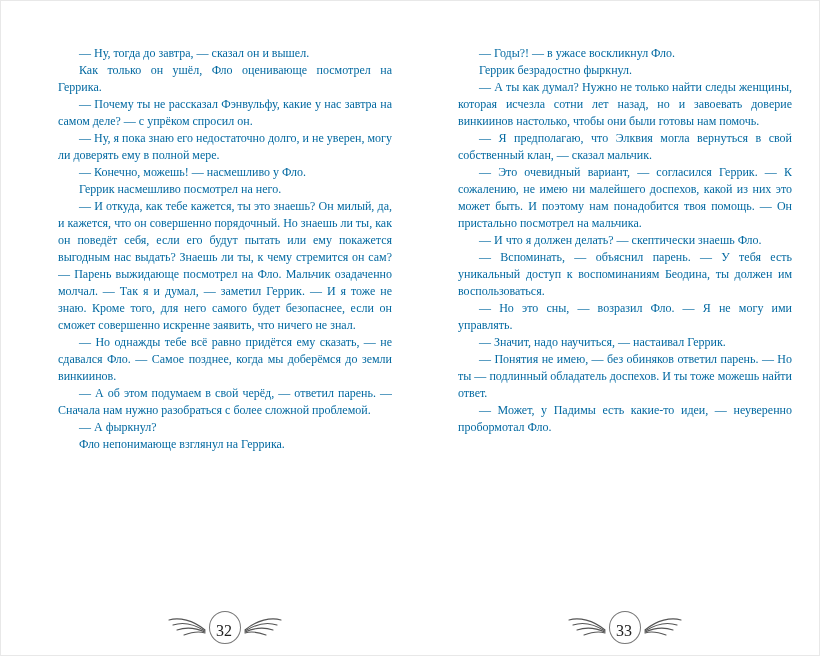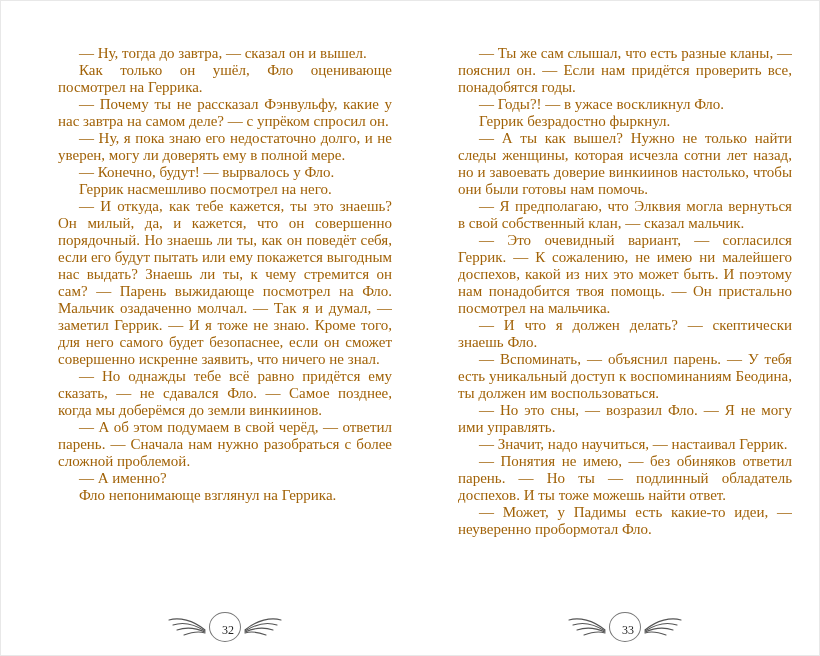--- a/index.html
+++ b/index.html
@@ -28,22 +28,22 @@
   }
   .page {
     width: 334px;
     height: 600px;
     display: flex;
     flex-direction: column;
   }
   .page-text {
     flex: 1 1 auto;
     overflow: hidden;
-    color: #a16207;
-    font-size: 15px;
+    color: #0369a1;
+    font-size: 12px;
     line-height: 17px;
     text-align: justify;
     hyphens: auto;
     -webkit-hyphens: auto;
   }
   .page-text p.para {
     margin: 0;
     text-indent: 21px;
   }
   .folio {
@@ -62,22 +62,22 @@
     stroke: #555555;
     stroke-width: 1.1;
     stroke-linecap: round;
   }
   .wing-right {
     transform: scaleX(-1);
   }
   .pagenum {
     display: inline-block;
     min-width: 18px;
-    text-align: right;
-    font-size: 12px;
+    text-align: left;
+    font-size: 16px;
     color: #222222;
     border: 1px solid #777777;
     border-radius: 50%;
     padding: 10px 6px 3px 6px;
     background: #ffffff;
     position: relative;
     z-index: 1;
   }
 </style>
 </head>
@@ -85,26 +85,26 @@
 
 <div class="canvas">
   <div class="spread">
 
     <div class="page">
       <div class="page-text">
           <p class="para">— Ну, тогда до завтра, — сказал он и вышел.</p>
           <p class="para">Как только он ушёл, Фло оценивающе посмотрел на Геррика.</p>
           <p class="para">— Почему ты не рассказал Фэнвульфу, какие у нас завтра на самом деле? — с упрёком спросил он.</p>
           <p class="para">— Ну, я пока знаю его недостаточно долго, и не уверен, могу ли доверять ему в полной мере.</p>
-          <p class="para">— Конечно, будут! — вырвалось у Фло.</p>
+          <p class="para">— Конечно, можешь! — насмешливо у Фло.</p>
           <p class="para">Геррик насмешливо посмотрел на него.</p>
           <p class="para">— И откуда, как тебе кажется, ты это знаешь? Он милый, да, и кажется, что он совершенно порядочный. Но знаешь ли ты, как он поведёт себя, если его будут пытать или ему покажется выгодным нас выдать? Знаешь ли ты, к чему стремится он сам? — Парень выжидающе посмотрел на Фло. Мальчик озадаченно молчал. — Так я и думал, — заметил Геррик. — И я тоже не знаю. Кроме того, для него самого будет безопаснее, если он сможет совершенно искренне заявить, что ничего не знал.</p>
           <p class="para">— Но однажды тебе всё равно придётся ему сказать, — не сдавался Фло. — Самое позднее, когда мы доберёмся до земли винкиинов.</p>
           <p class="para">— А об этом подумаем в свой черёд, — ответил парень. — Сначала нам нужно разобраться с более сложной проблемой.</p>
-          <p class="para">— А именно?</p>
+          <p class="para">— А фыркнул?</p>
           <p class="para">Фло непонимающе взглянул на Геррика.</p>
         </div>
       <div class="folio">
         <svg class="wing wing-left" viewBox="0 0 40 22" width="40" height="22" aria-hidden="true">
           <path d="M2,4 C12,1 26,4 38,14"></path>
           <path d="M6,9 C15,6 27,8 38,15"></path>
           <path d="M10,14 C19,11 29,12 38,16"></path>
           <path d="M17,19 C25,16 32,15 38,17"></path>
         </svg>
         <span class="pagenum">32</span>
@@ -112,24 +112,23 @@
           <path d="M2,4 C12,1 26,4 38,14"></path>
           <path d="M6,9 C15,6 27,8 38,15"></path>
           <path d="M10,14 C19,11 29,12 38,16"></path>
           <path d="M17,19 C25,16 32,15 38,17"></path>
         </svg>
       </div>
     </div>
 
     <div class="page">
       <div class="page-text">
-          <p class="para">— Ты же сам слышал, что есть разные кланы, — пояснил он. — Если нам придётся проверить все, понадобятся годы.</p>
           <p class="para">— Годы?! — в ужасе воскликнул Фло.</p>
           <p class="para">Геррик безрадостно фыркнул.</p>
-          <p class="para">— А ты как вышел? Нужно не только найти следы женщины, которая исчезла сотни лет назад, но и завоевать доверие винкиинов настолько, чтобы они были готовы нам помочь.</p>
+          <p class="para">— А ты как думал? Нужно не только найти следы женщины, которая исчезла сотни лет назад, но и завоевать доверие винкиинов настолько, чтобы они были готовы нам помочь.</p>
           <p class="para">— Я предполагаю, что Элквия могла вернуться в свой собственный клан, — сказал мальчик.</p>
           <p class="para">— Это очевидный вариант, — согласился Геррик. — К сожалению, не имею ни малейшего доспехов, какой из них это может быть. И поэтому нам понадобится твоя помощь. — Он пристально посмотрел на мальчика.</p>
           <p class="para">— И что я должен делать? — скептически знаешь Фло.</p>
           <p class="para">— Вспоминать, — объяснил парень. — У тебя есть уникальный доступ к воспоминаниям Беодина, ты должен им воспользоваться.</p>
           <p class="para">— Но это сны, — возразил Фло. — Я не могу ими управлять.</p>
           <p class="para">— Значит, надо научиться, — настаивал Геррик.</p>
           <p class="para">— Понятия не имею, — без обиняков ответил парень. — Но ты — подлинный обладатель доспехов. И ты тоже можешь найти ответ.</p>
           <p class="para">— Может, у Падимы есть какие-то идеи, — неуверенно пробормотал Фло.</p>
         </div>
       <div class="folio">

